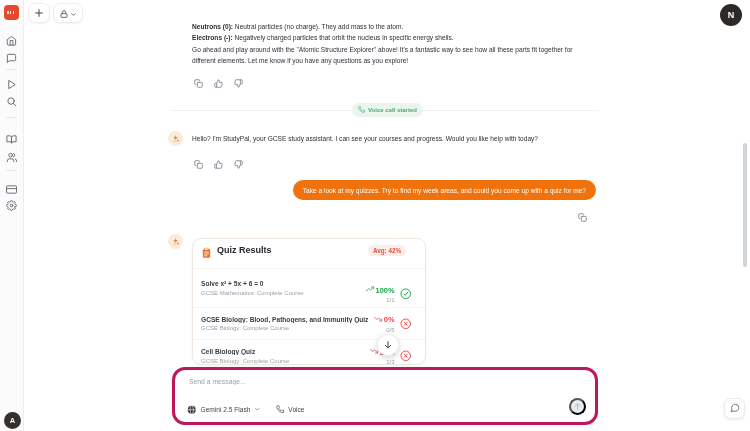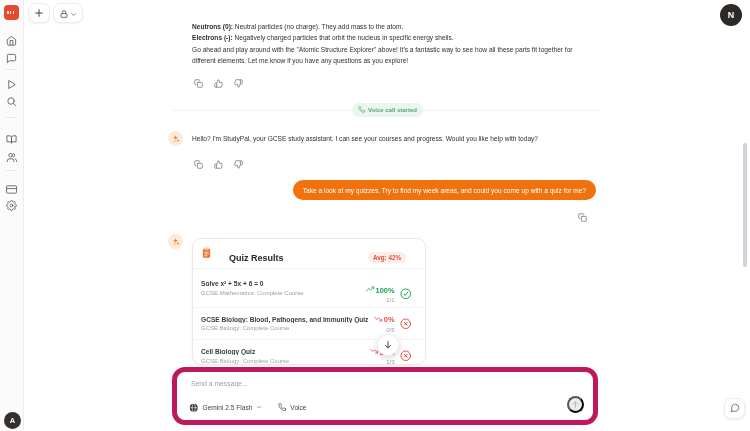--- a/index.html
+++ b/index.html
@@ -49,21 +49,21 @@
   .m2 { position:absolute; left:192px; top:135px; font-size:6.6px; color:#2b3037; white-space:nowrap; }
   .user-bubble { position:absolute; right:154px; top:180px; height:20px; border-radius:10px;
            background:#F0720D; color:#fff; font-size:6.6px; padding:0 10px;
            display:flex; align-items:center; white-space:nowrap; }
   .user-copy { position:absolute; left:578px; top:208px; color:#6b7280; }
   .user-copy svg { width:9px; height:9px; cursor:pointer; }
 
   
   .quiz-card { position:absolute; left:192px; top:238px; width:234px; height:127px; background:#fff;
            border:1px solid #f0e7df; border-radius:9px; box-shadow:0 1px 3px rgba(0,0,0,.04); overflow:hidden; }
-  .qc-head { display:flex; align-items:flex-end; padding:6px 19px 5px 8px; border-bottom:1px solid #f3f4f6;gap:12px; }
+  .qc-head { display:flex; align-items:flex-start; padding:6px 19px 5px 8px; border-bottom:1px solid #f3f4f6; }
   .qc-head svg { width:11px; height:12px; }
   .qc-title { margin-left:5px; font-size:9px; font-weight:700; color:#23272e; flex:1; }
   .avg { background:#FCEDE9; color:#E2523F; font-size:6.3px; font-weight:700; padding:2px 5px; border-radius:8px; }
   .qrow { display:flex; align-items:center; padding:4px 14px 4px 8px; border-bottom:1px solid #f5f5f6; min-height:32px; }
   .qrow:last-child { border-bottom:none; }
   .qr-main { flex:1; min-width:0; }
   .qr-title { font-size:6.6px; font-weight:700; color:#363c45; white-space:nowrap; overflow:hidden; }
   .qr-sub { font-size:6px; color:#9aa1ab; margin-top:2.5px; white-space:nowrap; }
   .qr-score { text-align:right; margin:0 5px 0 4px; }
   .qr-pct { font-size:7.4px; font-weight:700; display:flex; align-items:center; gap:2px; justify-content:flex-end; }
@@ -72,21 +72,21 @@
   .qr-frac { font-size:6px; color:#9aa1ab; margin-top:2px; }
   .qr-status { display:flex; } .qr-status svg { width:11.5px; height:11.5px; }
 
   .scroll-btn { position:absolute; left:377px; top:334px; width:22px; height:22px; border-radius:50%;
            background:#fff; border:1px solid #f0f1f3; box-shadow:0 2px 6px rgba(0,0,0,.16);
            display:flex; align-items:center; justify-content:center; color:#3f4650; cursor:pointer; z-index:5; }
   .scroll-btn svg { width:10px; height:10px; }
 
   
   .composer { position:absolute; left:172px; top:367px; width:426px; height:58px; background:#fff;
-           border:5px solid #be185d; border-radius:13px; box-shadow:0 1px 4px rgba(0,0,0,.05); z-index:4; }
+           border:3px solid #be185d; border-radius:13px; box-shadow:0 1px 4px rgba(0,0,0,.05); z-index:4; }
   .composer input { position:absolute; left:14px; top:8px; width:320px; border:0; outline:0;
            font-size:6.8px; font-family:inherit; color:#333; background:transparent; }
   .composer input::placeholder { color:#9aa1ab; }
   .c-bottom { position:absolute; left:12px; bottom:8px; display:flex; align-items:center; }
   .chip { display:flex; align-items:center; gap:4px; color:#3f4650; font-size:6.6px; cursor:pointer; }
   .chip .globe { width:9.5px; height:9.5px; }
   .chip .chev { width:6.5px; height:6.5px; color:#6b7280; }
   .chip .ph { width:8.5px; height:8.5px; }
   .voice-chip { margin-left:15px; }
   .send-btn { position:absolute; right:9px; bottom:7px; width:17px; height:17px; border-radius:50%;

